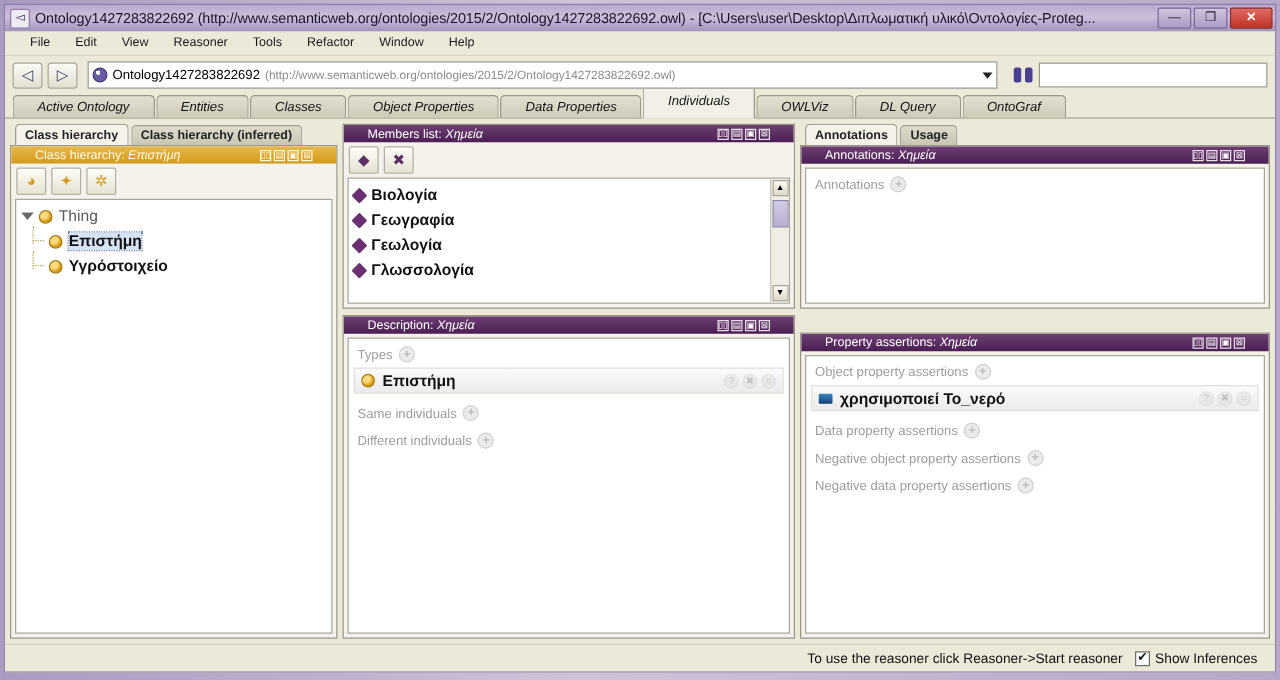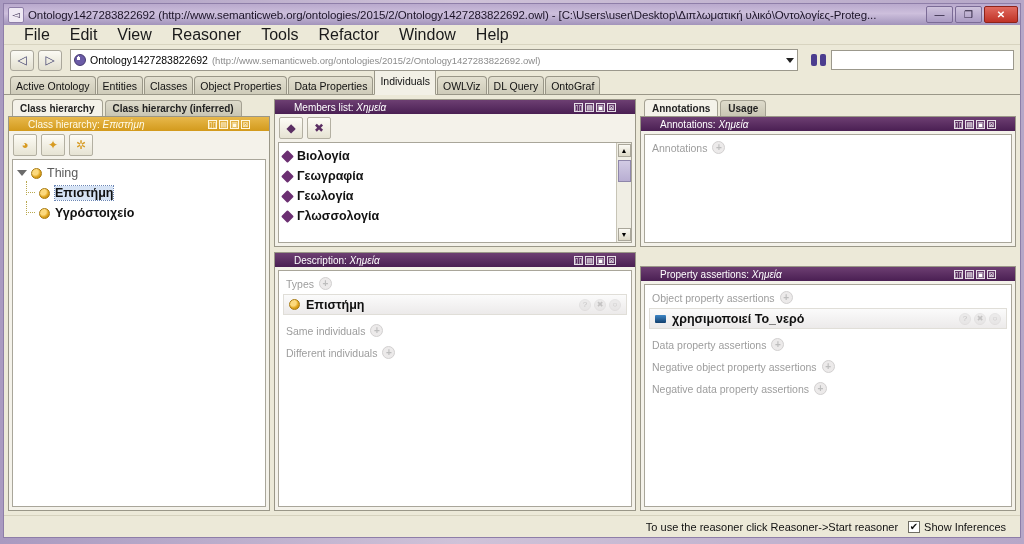--- a/index.html
+++ b/index.html
@@ -48,21 +48,21 @@
   .window{
     height:513px;
     background:#ece9d8;
     border:1px solid #8e7ea8;border-top:none;
     display:flex;flex-direction:column;
   }
   .menubar{
     height:20px;background:#ece9d8;display:flex;align-items:center;
     padding-left:10px;border-bottom:1px solid #d8d4c0;
   }
-  .menubar span{padding:2px 10px;color:#1a1a1a;font-size:16px;}
+  .menubar span{padding:2px 10px;color:#1a1a1a;font-size:10px;}
   .toolbar{
     height:30px;display:flex;align-items:center;gap:4px;
     padding:2px 6px;background:#ece9d8;
   }
   .navbtn{
     width:24px;height:21px;border:1px solid #aaa79b;border-radius:3px;
     background:linear-gradient(to bottom,#fbfaf4,#e2dfcf);
     display:flex;align-items:center;justify-content:center;
     color:#3a3a6a;font-size:12px;line-height:1;
   }
@@ -95,25 +95,26 @@
   .binoc i:first-child{left:0;} .binoc i:last-child{right:0;}
   .searchfield{
     flex:1;height:20px;background:#fff;border:1px solid #9b988c;
   }
   
   .tabstrip{
     height:20px;display:flex;align-items:flex-end;gap:1px;
     padding-left:6px;border-bottom:1px solid #9a9788;background:#ece9d8;
   }
   .tab{
-    height:18px;padding:0 5px;display:flex;align-items:center;
+    height:18px;padding:0 19px;display:flex;align-items:center;
     font-size:10.5px;color:#111;
     background:linear-gradient(to bottom,#e3e0d0,#cecbb9);
     border:1px solid #9a9788;border-bottom:none;
     border-radius:4px 4px 0 0;
+    font-style:italic;
   }
   .tab.active{
     background:#f2f0e6;height:29px;border-bottom:1px solid #f2f0e6;
     margin-bottom:-1px;
   }
   
   .content{flex:1;display:flex;padding:4px;gap:4px;background:#ece9d8;}
   .col-left{width:262px;display:flex;flex-direction:column;}
   .col-mid{width:362px;display:flex;flex-direction:column;gap:5px;}
   .col-right{flex:1;display:flex;flex-direction:column;gap:19px;}

